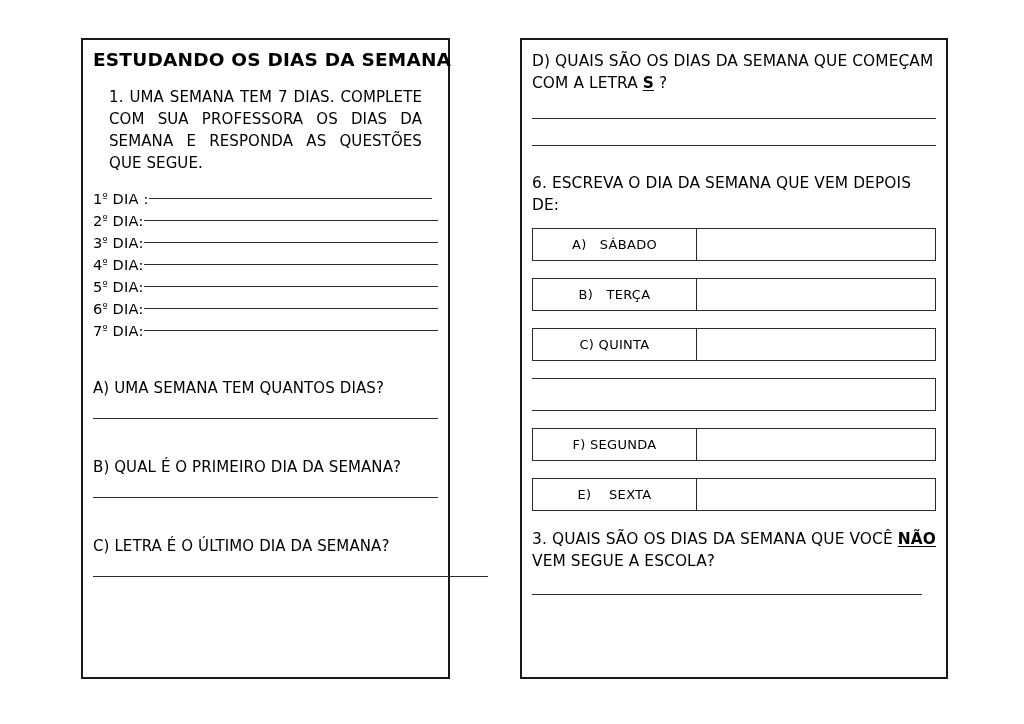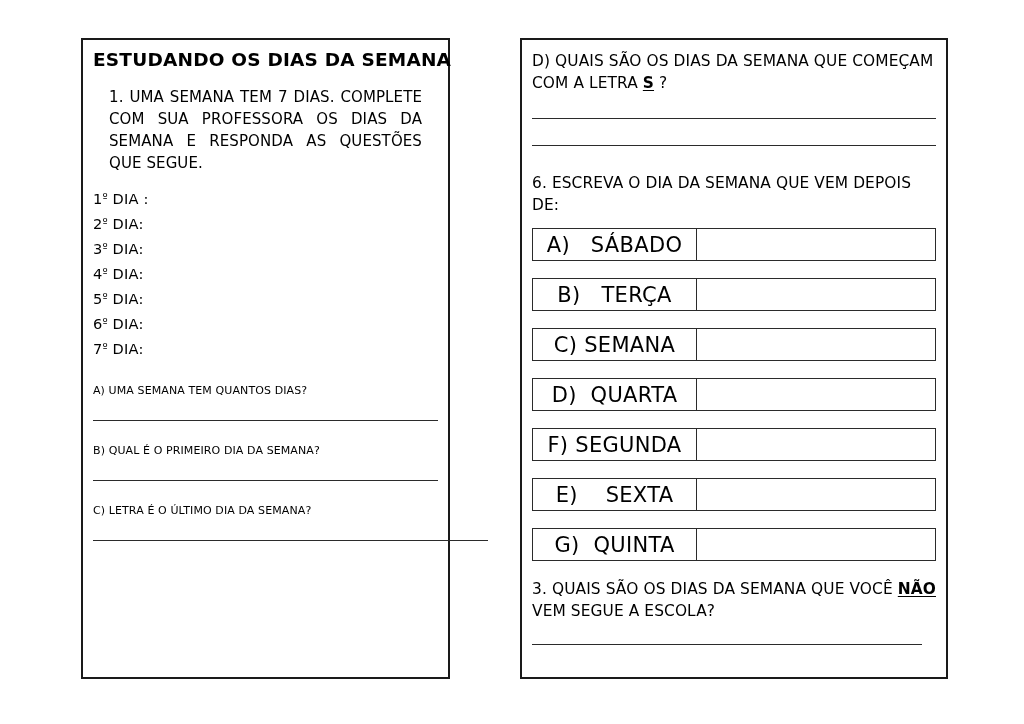--- a/index.html
+++ b/index.html
@@ -61,24 +61,23 @@
     line-height: 22px;
     text-align: justify;
     text-justify: inter-word;
     letter-spacing: 0.1px;
     margin: 16px;
   }
 
   
   .dia-row {
     display: flex;
-    align-items: flex-start;
+    align-items: center;
     margin-top: 4px;
     font-size: 14.6px;
-    flex-direction: column;
   }
   .dia-label {
     white-space: pre;
     font-weight: 500;
     letter-spacing: 0.2px;
     padding-bottom: 1px;
   }
   .dia-label .ord {
     font-size: 11px;
     vertical-align: 3.5px;
@@ -92,24 +91,25 @@
   }
   .dia-rule.short {
     margin-right: 6px;
   }
 
   
   .q-block {
     margin-top: 19px;
   }
   .q-text {
-    font-size: 11px;
+    font-size: 15px;
     line-height: 21px;
     letter-spacing: 0.1px;
     white-space: nowrap;
+    margin-top: 38px;
   }
   .answer-rule {
     border-bottom: 1.7px solid #2b2b2b;
     height: 0;
     margin-top: 19px;
   }
   .answer-rule.w-short {
     width: 395px;
   }
 
@@ -151,21 +151,21 @@
     margin-bottom: 17px;
   }
   .answer-row .cell-label {
     width: 165px;
     flex: 0 0 165px;
     border: 1.6px solid #2b2b2b;
     box-sizing: border-box;
     display: flex;
     align-items: center;
     justify-content: center;
-    font-size: 21px;
+    font-size: 13px;
     letter-spacing: 0.3px;
     white-space: pre;
   }
   .answer-row .cell-blank {
     flex: 1 1 auto;
     border: 1.6px solid #2b2b2b;
     border-left: none;
     box-sizing: border-box;
   }
 
@@ -267,43 +267,38 @@
         <div class="cell-label">A)   SÁBADO</div>
         <div class="cell-blank"></div>
       </div>
 
       <div class="answer-row">
         <div class="cell-label">B)   TERÇA</div>
         <div class="cell-blank"></div>
       </div>
 
       <div class="answer-row">
-        <div class="cell-label">C) SEMANA</div>
-        <div class="cell-blank"></div>
-      </div>
-
-      <div class="answer-row">
-        <div class="cell-label">D)  QUARTA</div>
+        <div class="cell-label">C) QUINTA</div>
+        <div class="cell-blank"></div>
+      </div>
+
+      <div class="answer-row">
         <div class="cell-blank"></div>
       </div>
 
       <div class="answer-row">
         <div class="cell-label">F) SEGUNDA</div>
         <div class="cell-blank"></div>
       </div>
 
       <div class="answer-row">
         <div class="cell-label">E)    SEXTA</div>
         <div class="cell-blank"></div>
       </div>
 
-      <div class="answer-row">
-        <div class="cell-label">G)  QUINTA</div>
-        <div class="cell-blank"></div>
-      </div>
 
     </div>
 
     <p class="q-3"><span>3. QUAIS SÃO OS DIAS DA SEMANA QUE</span> <span>VOCÊ </span><span class="emph-underline">NÃO</span><span> VEM SEGUE A ESCOLA?</span></p>
 
     <div class="rule-final"></div>
 
   </div>
 
 </div>

